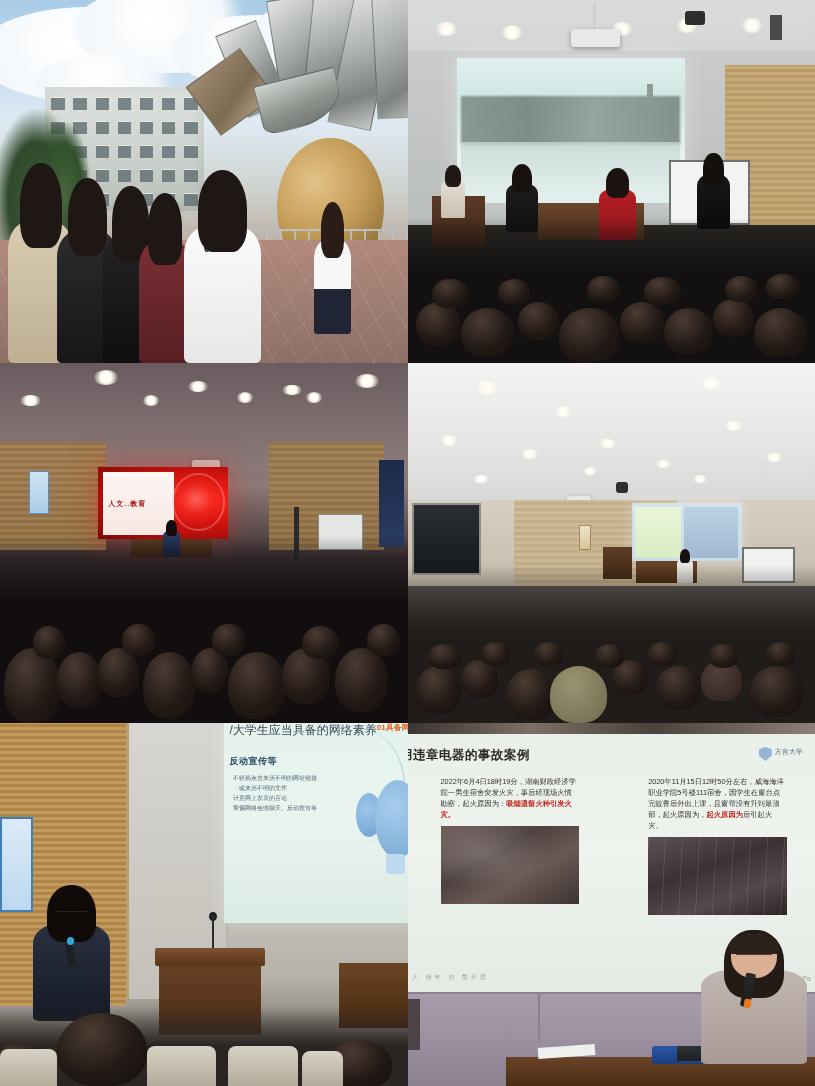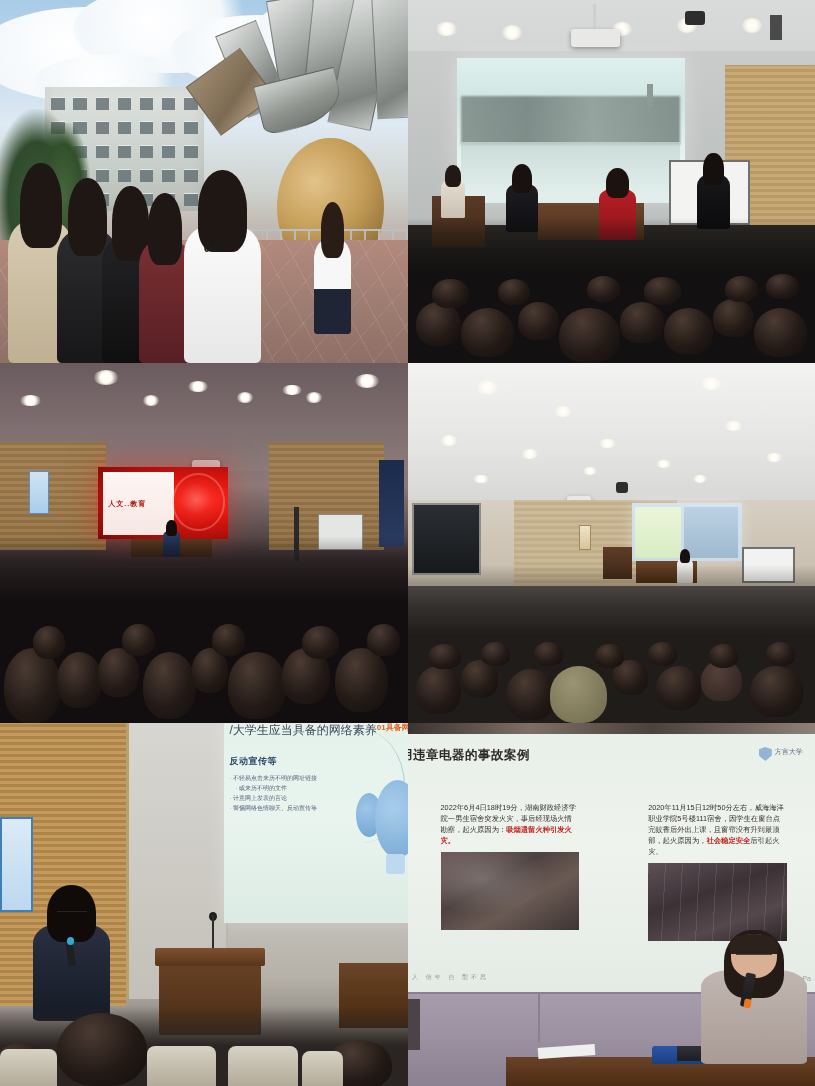--- a/index.html
+++ b/index.html
@@ -208,21 +208,21 @@
   }
   .p6 .sl-title { position:absolute; left:-2%; top:5%; font-size:12.5px; font-weight:bold;
     color:#2c2a28; letter-spacing:.5px; font-family:"Liberation Serif", serif; white-space:nowrap; }
   .p6 .emblem { position:absolute; right:3%; top:5%; display:flex; align-items:flex-start; gap:3px; }
   .p6 .emb-shield { width:13px; height:14px; background:#7fa5cd;
     clip-path: polygon(50% 0%, 100% 16%, 100% 62%, 50% 100%, 0% 62%, 0% 16%); opacity:.8; }
   .p6 .emb-text { font-size:7px; color:#5b6c84; font-family:"Liberation Serif", serif; white-space:nowrap; }
   .p6 .col { position:absolute; top:16%; width:34%; }
   .p6 .col-l { left:8%; }
   .p6 .col-r { left:59%; }
-  .p6 .ctext { font-size:7.3px; line-height:1.52; color:#33312f;margin-top:26px; }
+  .p6 .ctext { font-size:7.3px; line-height:1.52; color:#33312f; }
   .p6 .hl { color:#c0241c; font-weight:bold; }
   .p6 .cphoto { margin-top:6px; width:100%; height:78px; }
   .p6 .ph-l { background:
       radial-gradient(ellipse at 30% 35%, rgba(255,255,255,.22) 0%, rgba(255,255,255,0) 48%),
       linear-gradient(150deg,#6d5a58 0%,#4e4240 38%,#6a5a54 62%,#3d3433 100%); }
   .p6 .ph-r { background:
       repeating-linear-gradient(93deg, rgba(200,195,200,.14) 0 1px, rgba(0,0,0,0) 1px 17px),
       linear-gradient(160deg,#5d5056 0%,#3c3236 40%,#55484c 70%,#2c2426 100%); }
   .p6 .sl-foot { position:absolute; left:1%; bottom:5%; font-size:6px; color:#8d9a92; letter-spacing:3px; }
   .p6 .sl-foot-r { position:absolute; right:1%; bottom:5%; font-size:7px; color:#9aa6a0; }
@@ -597,21 +597,21 @@
         <span class="emb-shield"></span>
         <span class="emb-text">方言大学</span>
       </div>
 
       <div class="col col-l">
         <div class="ctext"><span>2022年6月4日18时19分，湖南财政经济学院一男生宿舍突发火灾，事后经现场火情勘察，起火原因为：</span><span class="hl">吸烟遗留火种引发火灾。</span></div>
         <div class="cphoto ph-l"></div>
       </div>
 
       <div class="col col-r">
-        <div class="ctext"><span>2020年11月15日12时50分左右，威海海洋职业学院5号楼111宿舍，因学生在窗台点完蚊香后外出上课，且窗帘没有升到最顶部，起火原因为，</span><span class="hl">社会稳定安全</span><span>后引起火灾。</span></div>
+        <div class="ctext"><span>2020年11月15日12时50分左右，威海海洋职业学院5号楼111宿舍，因学生在窗台点完蚊香后外出上课，且窗帘没有升到最顶部，起火原因为，</span><span class="hl">起火原因为</span><span>后引起火灾。</span></div>
         <div class="cphoto ph-r"></div>
       </div>
 
       <div class="sl-foot">人 信年  自 型不思</div>
       <div class="sl-foot-r">Pa</div>
     </div>
 
     <div class="board"></div>
     <div class="board-seam" style="left:32%;"></div>
     <div class="board-seam" style="left:74%;"></div>

